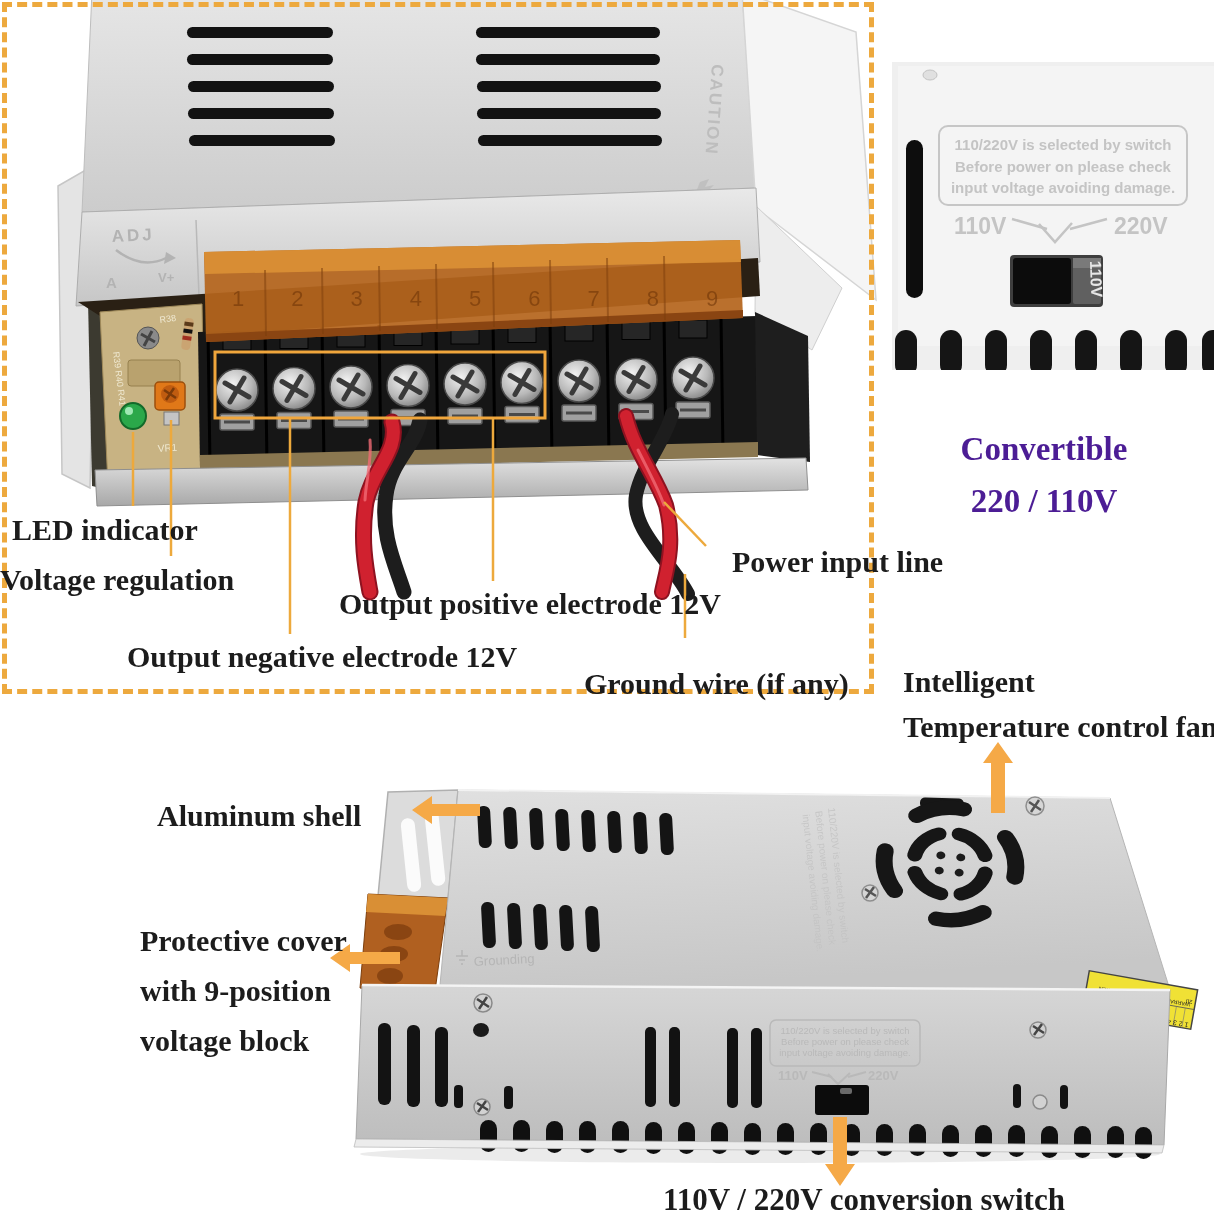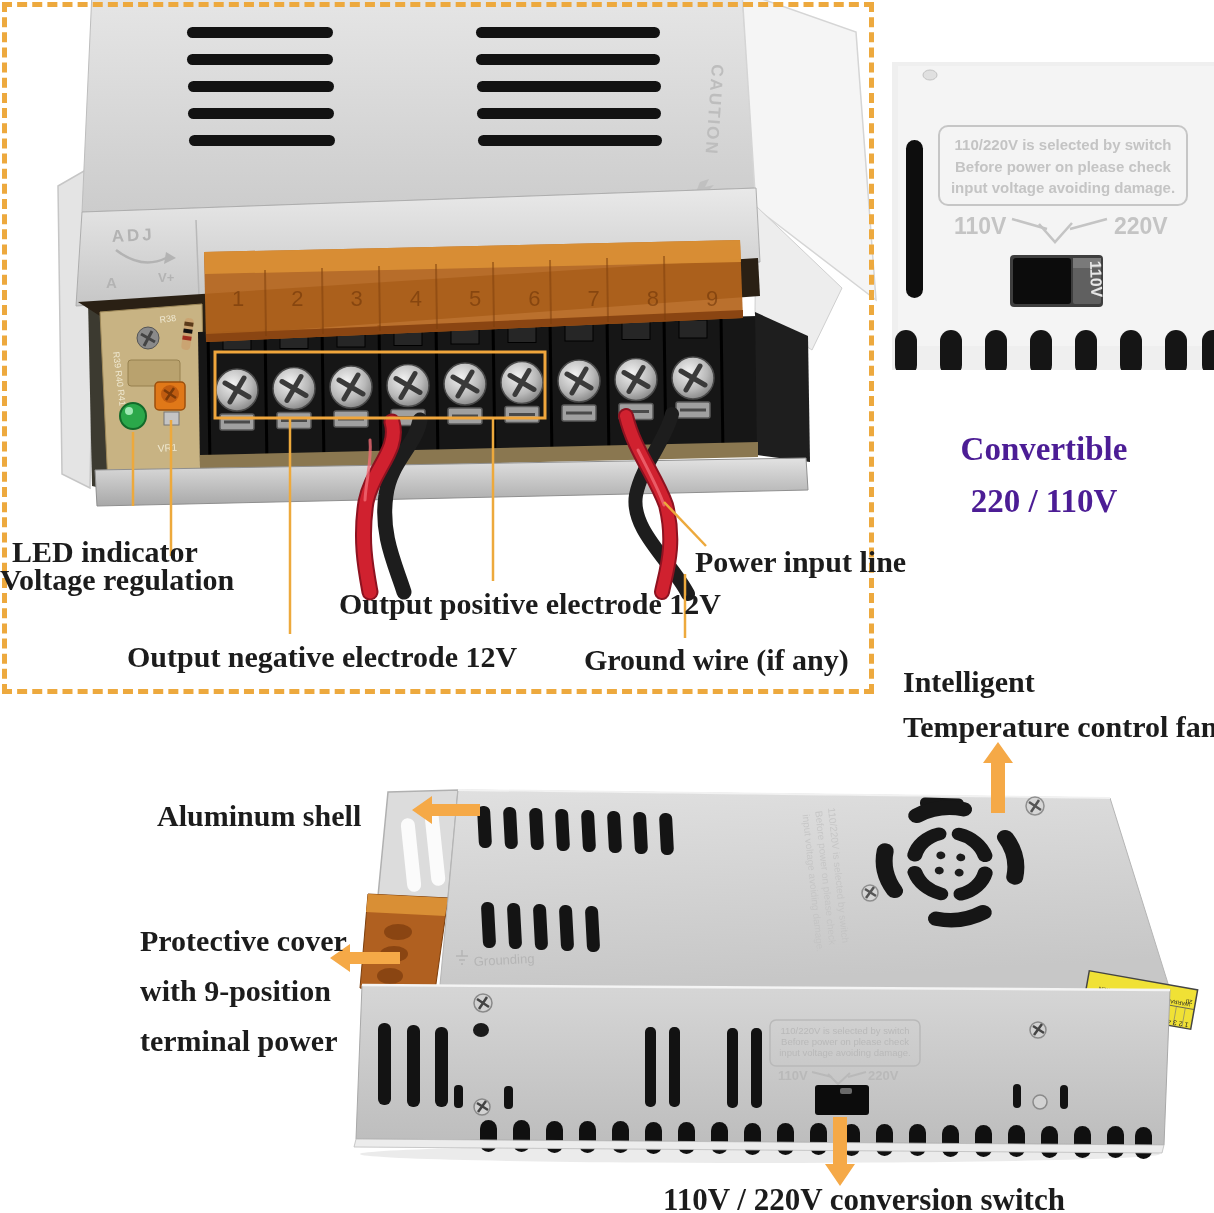--- a/index.html
+++ b/index.html
@@ -225,28 +225,28 @@
           <rect x="310" y="268" width="22" height="46" rx="11"></rect>
       </g>
     </svg>
   </div>
 
   <div class="conv">
     <div>Convertible</div>
     <div>220 / 110V</div>
   </div>
 
-  <div class="lbl" style="left:12px;top:536px">LED indicator</div>
+  <div class="lbl" style="left:12px;top:514px">LED indicator</div>
   <div class="lbl lbl-center" style="left:0;top:564px;width:292px">
     <div>Voltage regulation</div>
   </div>
   <div class="lbl" style="left:339px;top:588px">Output positive electrode 12V</div>
   <div class="lbl" style="left:127px;top:641px">Output negative electrode 12V</div>
-  <div class="lbl" style="left:695px;top:546px">Power input line</div>
-  <div class="lbl" style="left:584px;top:644px">Ground wire (if any)</div>
+  <div class="lbl" style="left:732px;top:546px">Power input line</div>
+  <div class="lbl" style="left:584px;top:668px">Ground wire (if any)</div>
 
   <svg class="photo-svg" style="left:320px;top:740px" width="894" height="473" viewBox="0 0 894 473">
     <defs>
       <linearGradient id="gTop2" x1="0" y1="0" x2="0.2" y2="1">
         <stop offset="0" stop-color="#e0e0e0"></stop>
           <stop offset="1" stop-color="#c7c7c7"></stop>
       </linearGradient>
       <linearGradient id="gFront2" x1="0" y1="0" x2="0" y2="1">
         <stop offset="0" stop-color="#d6d6d6"></stop>
           <stop offset="1" stop-color="#bdbdbd"></stop>
@@ -432,17 +432,17 @@
     <polygon points="678,2 663,23 671,23 671,73 685,73 685,23 693,23" fill="#F5A947"></polygon>
     <polygon points="520,446 535,424 527,424 527,377 513,377 513,424 505,424" fill="#F5A947"></polygon>
   </svg>
 
   <div class="lbl" style="left:903px;top:666px">Intelligent</div>
   <div class="lbl" style="left:903px;top:711px">Temperature control fan</div>
   <div class="lbl" style="left:157px;top:800px">Aluminum shell</div>
   <div class="lbl" style="left:140px;top:916px;line-height:50px">
     <div>Protective cover</div>
     <div>with 9-position</div>
-    <div>terminal power</div>
+    <div>voltage block</div>
   </div>
   <div class="lbl" style="left:663px;top:1184px;font-size:31px">110V / 220V conversion switch</div>
 
 </div>
 
 </body></html>

